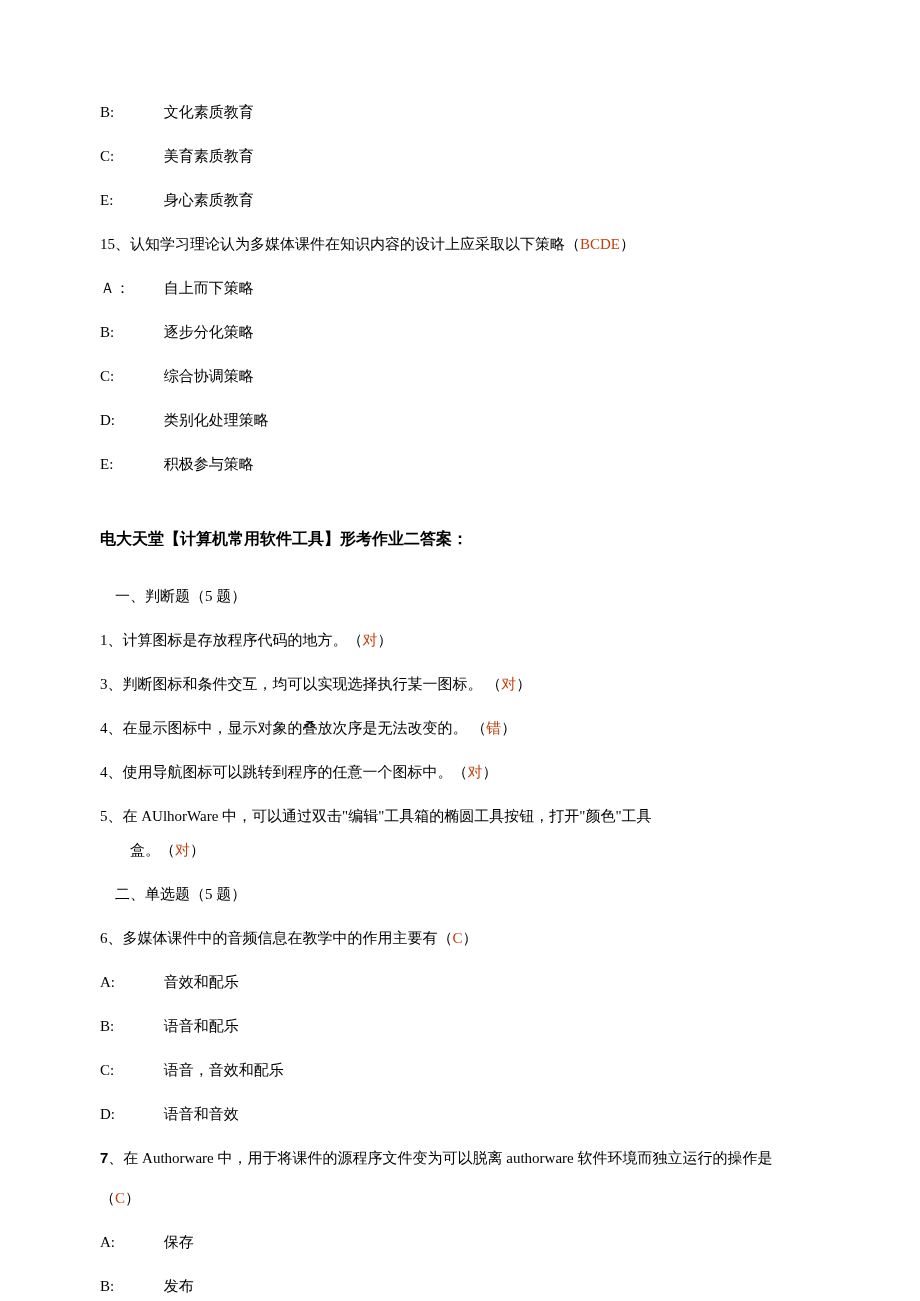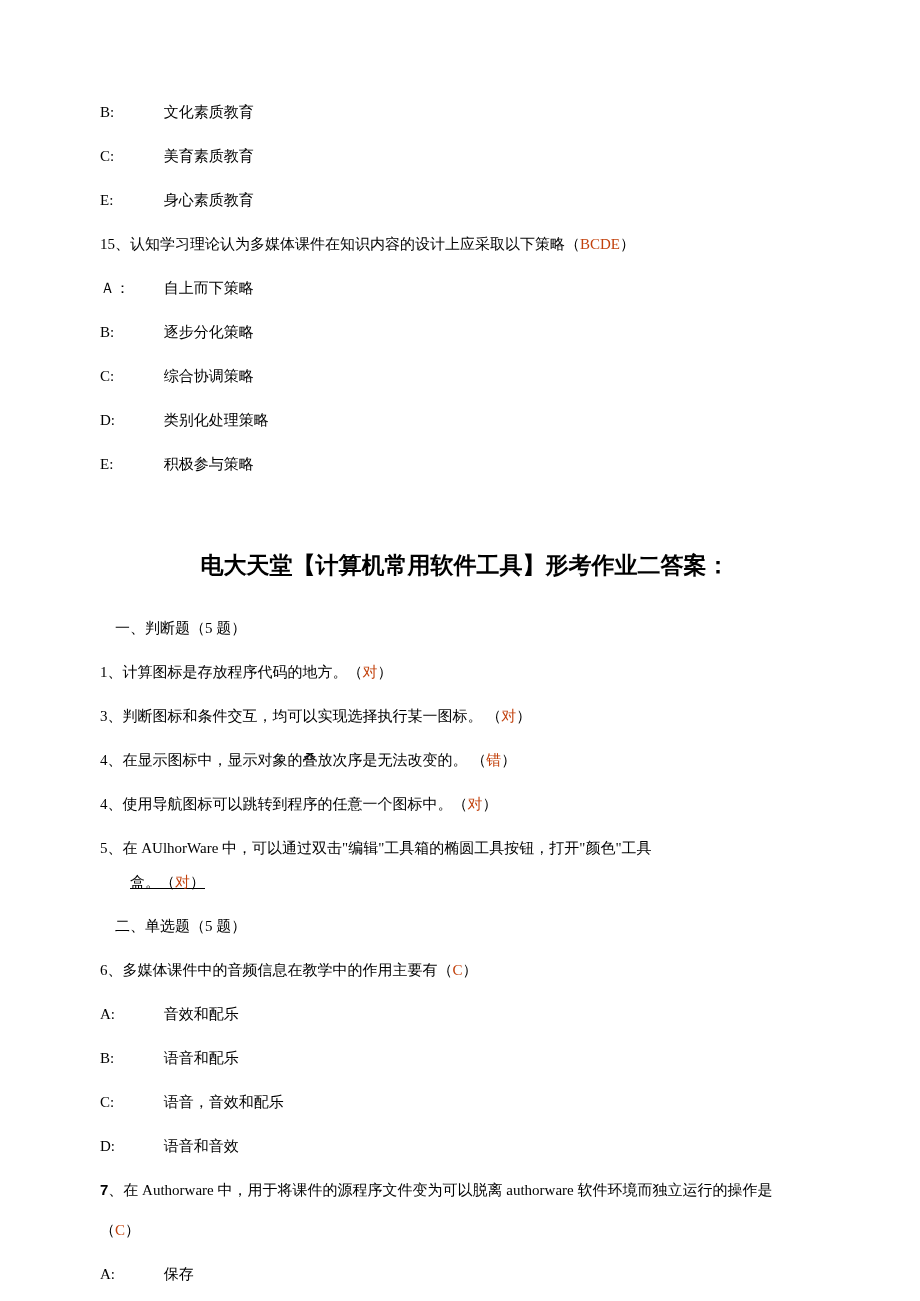--- a/index.html
+++ b/index.html
@@ -22,35 +22,33 @@
     margin-bottom: 20px;
   }
   .label {
     display: inline-block;
     width: 60px;
   }
   .answer {
     color: #c2410c;
   }
   .title {
-    text-align: center;
     font-family: "SimHei", "黑体", sans-serif;
     font-weight: bold;
-    font-size: 23px;
-    margin-top: 71px;
+    font-size: 16px;
+    margin-top: 50px;
     margin-bottom: 32px;
   }
   .section-header {
     margin-bottom: 20px;
     text-indent: 1em;
   }
   .indent {
     padding-left: 2em;
     margin-bottom: 20px;
-    text-decoration: underline;
   }
   .bold-num {
     font-family: "SimHei", "黑体", sans-serif;
     font-weight: bold;
   }
 </style>
 </head>
 <body>
 
 <div class="page">

